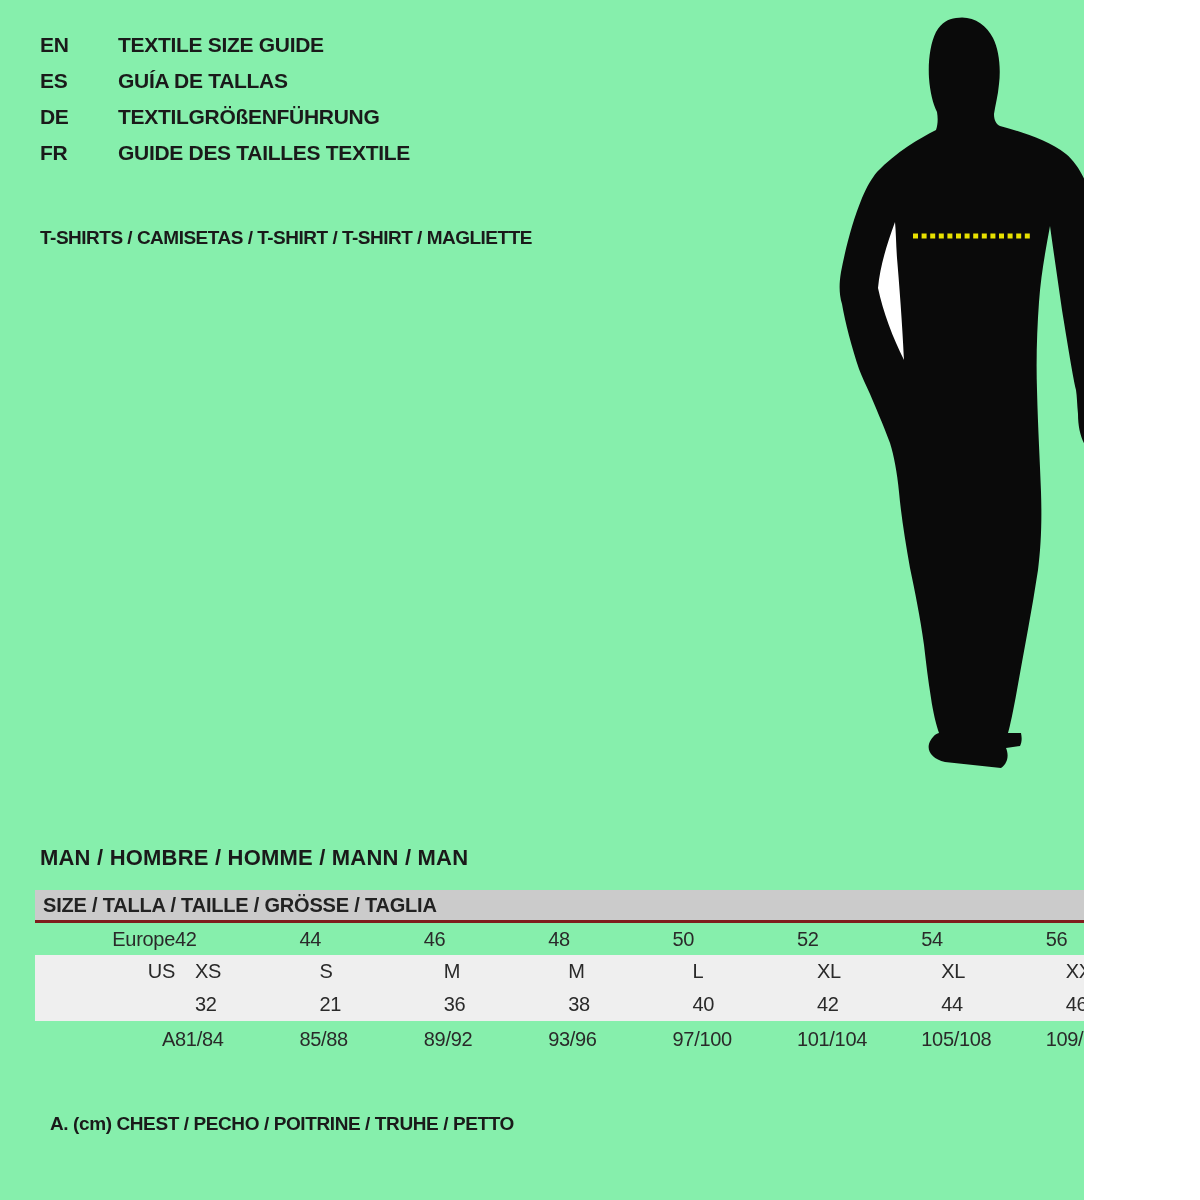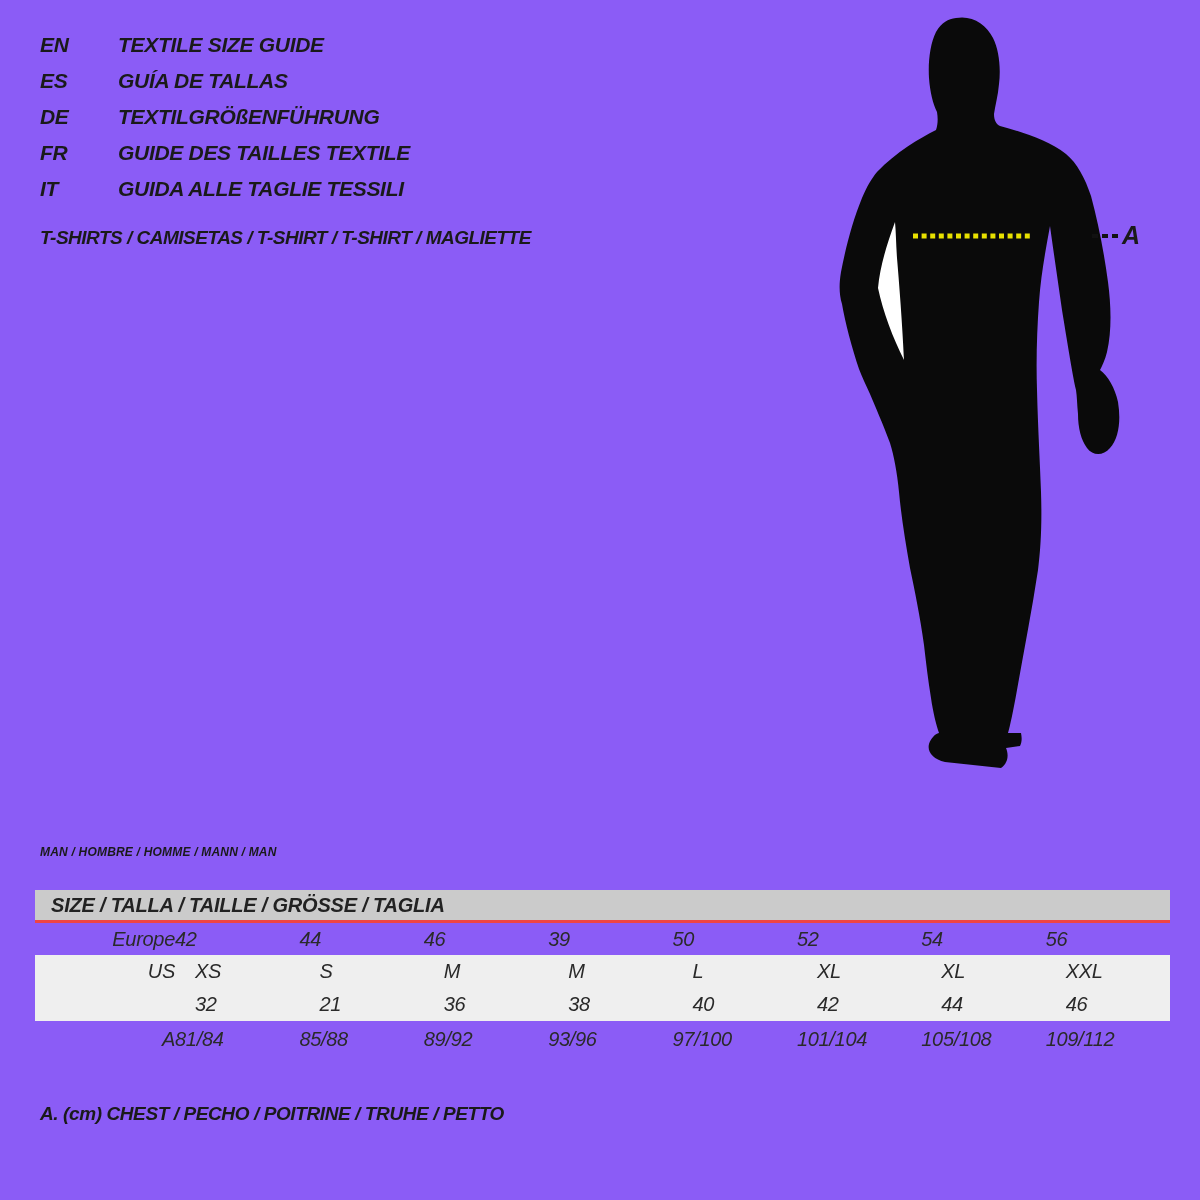--- a/index.html
+++ b/index.html
@@ -1,46 +1,46 @@
 <!DOCTYPE html>
 <html><head>
 <meta charset="utf-8">
 <style>
   html,body{margin:0;padding:0;background:#fff;}
   .canvas{
-    position:relative;width:1200px;height:1200px;background:#8b5cf6;overflow:hidden;
-    font-family:"Liberation Sans",sans-serif;color:#1a1a1a;font-style:italic;
+    position:relative;width:1084px;height:1200px;background:#86efac;overflow:hidden;
+    font-family:"Liberation Sans",sans-serif;color:#1a1a1a;
   }
   
   .lang-block{position:absolute;left:40px;top:27px;}
   .lang-row{display:flex;line-height:36px;font-size:21px;font-weight:700;letter-spacing:-0.3px;}
   .lang-code{width:78px;}
   .lang-title{white-space:nowrap;}
   
   .category-block{position:absolute;left:40px;top:222px;font-size:19px;font-weight:700;
     line-height:32px;letter-spacing:-0.5px;white-space:nowrap;}
   
   .man-figure{position:absolute;left:0;top:0;width:1200px;height:800px;margin:0;}
   .man-figure svg{position:absolute;left:830px;top:5px;}
   .measure-label{position:absolute;left:1122px;top:221px;font-size:25px;font-weight:700;}
   
-  .section-title{position:absolute;left:40px;top:845px;margin:0;font-size:12px;font-weight:700;
+  .section-title{position:absolute;left:40px;top:845px;margin:0;font-size:22px;font-weight:700;
     letter-spacing:0.2px;white-space:nowrap;}
   
   .size-table{position:absolute;left:35px;top:890px;width:1135px;font-size:20px;letter-spacing:-0.3px;color:#2a2a2a;}
-  .table-header{height:30px;line-height:31px;background:#cbcbcb;border-bottom:3px solid #ef4444;
-    padding-left:16px;font-weight:700;font-size:20px;color:#222;letter-spacing:-0.2px;}
+  .table-header{height:30px;line-height:31px;background:#cbcbcb;border-bottom:3px solid #7f1d1d;
+    padding-left:8px;font-weight:700;font-size:20px;color:#222;letter-spacing:-0.2px;}
   .trow{display:flex;height:32px;line-height:32px;}
   .trow.us,.trow.numeric{height:33px;line-height:33px;gap:20px;}
   .trow.measure{height:36px;line-height:36px;}
   .row-band{background:#efefef;}
   .tlabel{width:132px;padding-left:8px;text-align:right;}
   .tcell{flex:1;}
   
-  .footnote{position:absolute;left:40px;top:1103px;margin:0;font-size:19px;font-weight:700;
+  .footnote{position:absolute;left:40px;top:1103px;margin:10px;font-size:19px;font-weight:700;
     letter-spacing:-0.4px;white-space:nowrap;}
 </style>
 </head>
 <body>
 
 <div class="canvas">
 
   <section class="lang-block">
     <div class="lang-row">
       <span class="lang-code">EN</span>
@@ -50,24 +50,20 @@
       <span class="lang-code">ES</span>
       <span class="lang-title">GUÍA DE TALLAS</span>
     </div>
     <div class="lang-row">
       <span class="lang-code">DE</span>
       <span class="lang-title">TEXTILGRÖßENFÜHRUNG</span>
     </div>
     <div class="lang-row">
       <span class="lang-code">FR</span>
       <span class="lang-title">GUIDE DES TAILLES TEXTILE</span>
-    </div>
-    <div class="lang-row">
-      <span class="lang-code">IT</span>
-      <span class="lang-title">GUIDA ALLE TAGLIE TESSILI</span>
     </div>
   </section>
 
   <section class="category-block">
     <div>T-SHIRTS / CAMISETAS / T-SHIRT / T-SHIRT / MAGLIETTE</div>
   </section>
 
   <figure class="man-figure">
     <svg width="300" height="775" viewBox="830 5 300 775">
       <path d="M 956,18
@@ -130,21 +126,21 @@
   <h2 class="section-title">MAN / HOMBRE / HOMME / MANN / MAN</h2>
 
   <div class="size-table">
     <div class="table-header">SIZE / TALLA / TAILLE / GRÖSSE / TAGLIA</div>
 
     <div class="trow europe">
       <span class="tlabel">Europe</span>
       <span class="tcell">42</span>
       <span class="tcell">44</span>
       <span class="tcell">46</span>
-      <span class="tcell">39</span>
+      <span class="tcell">48</span>
       <span class="tcell">50</span>
       <span class="tcell">52</span>
       <span class="tcell">54</span>
       <span class="tcell">56</span>
     </div>
 
     <div class="row-band">
       <div class="trow us">
         <span class="tlabel">US</span>
         <span class="tcell">XS</span>

